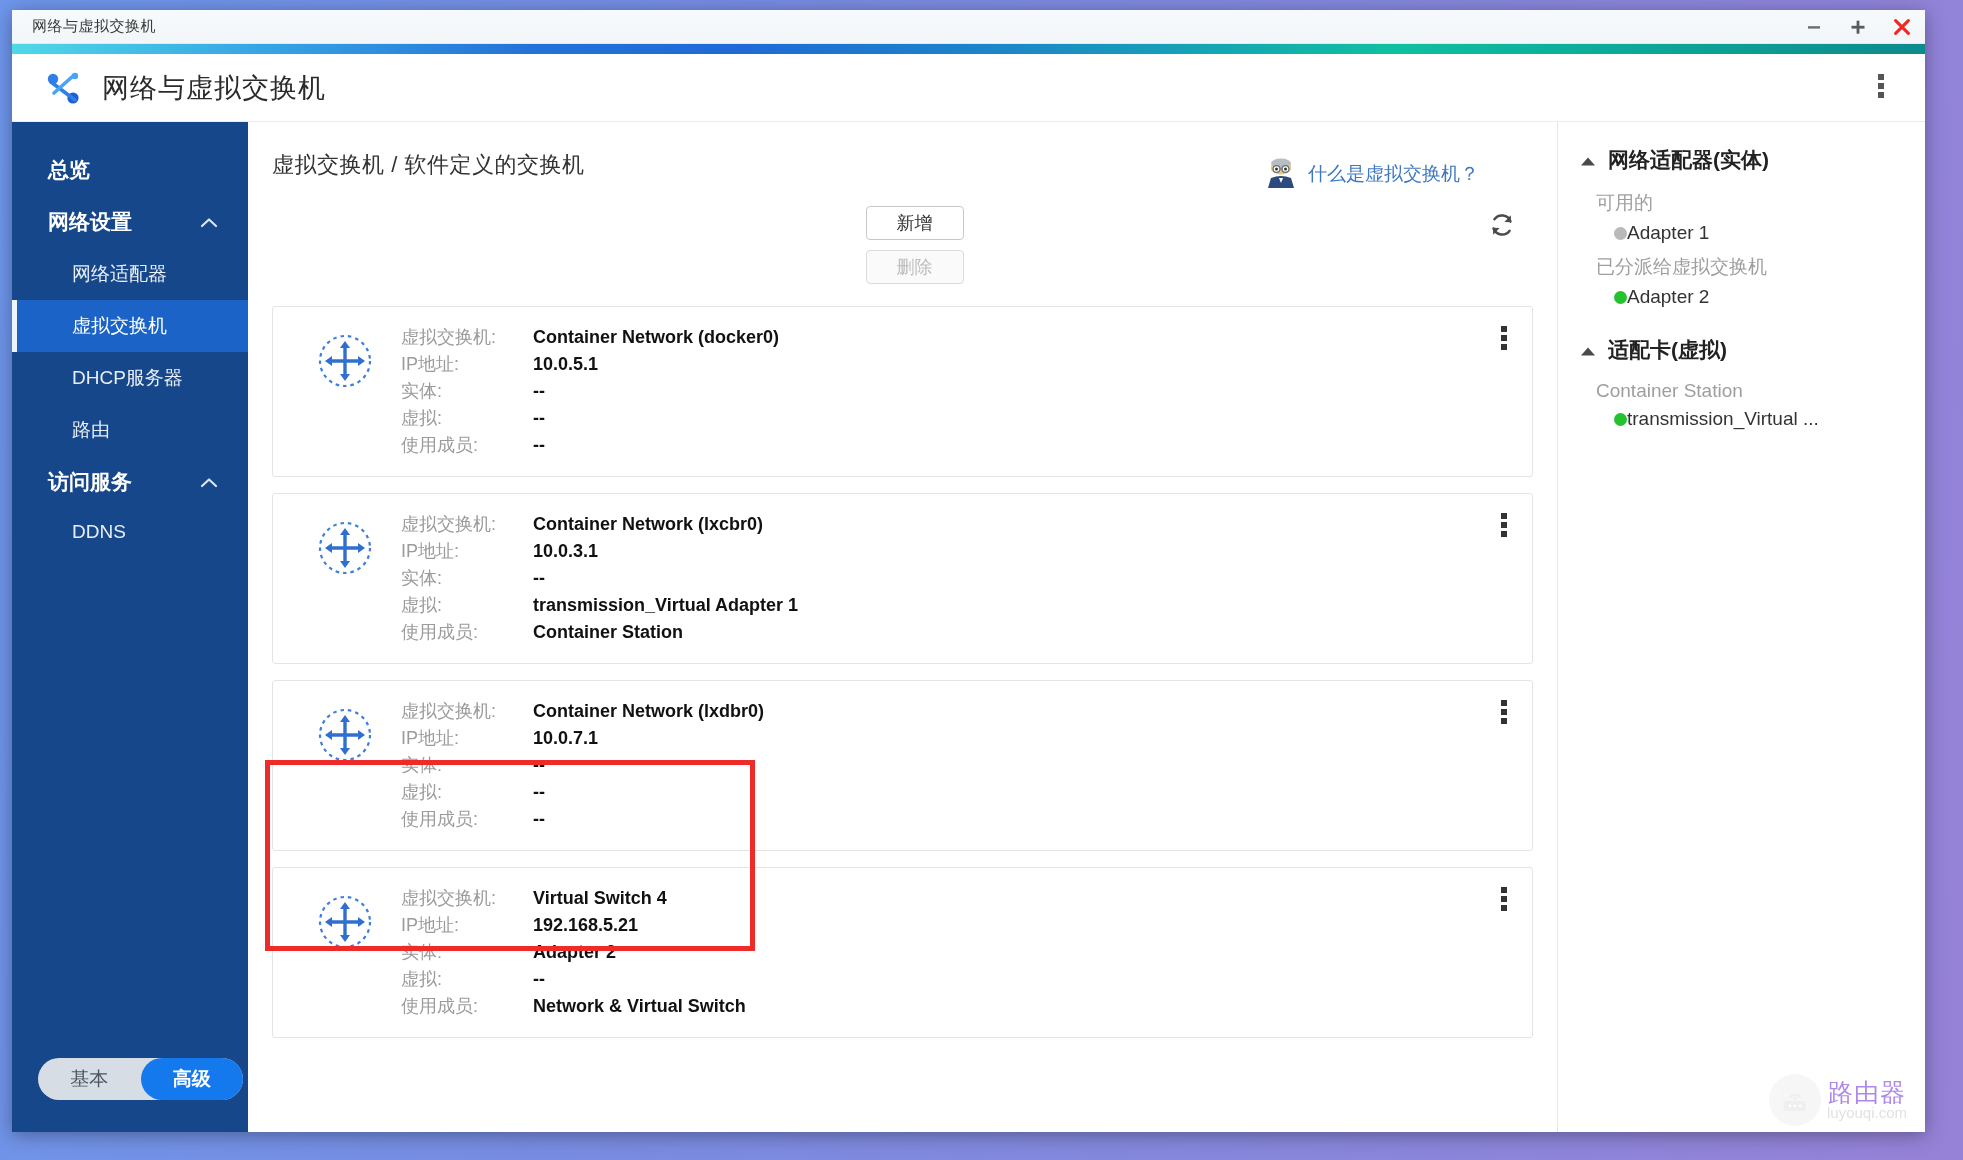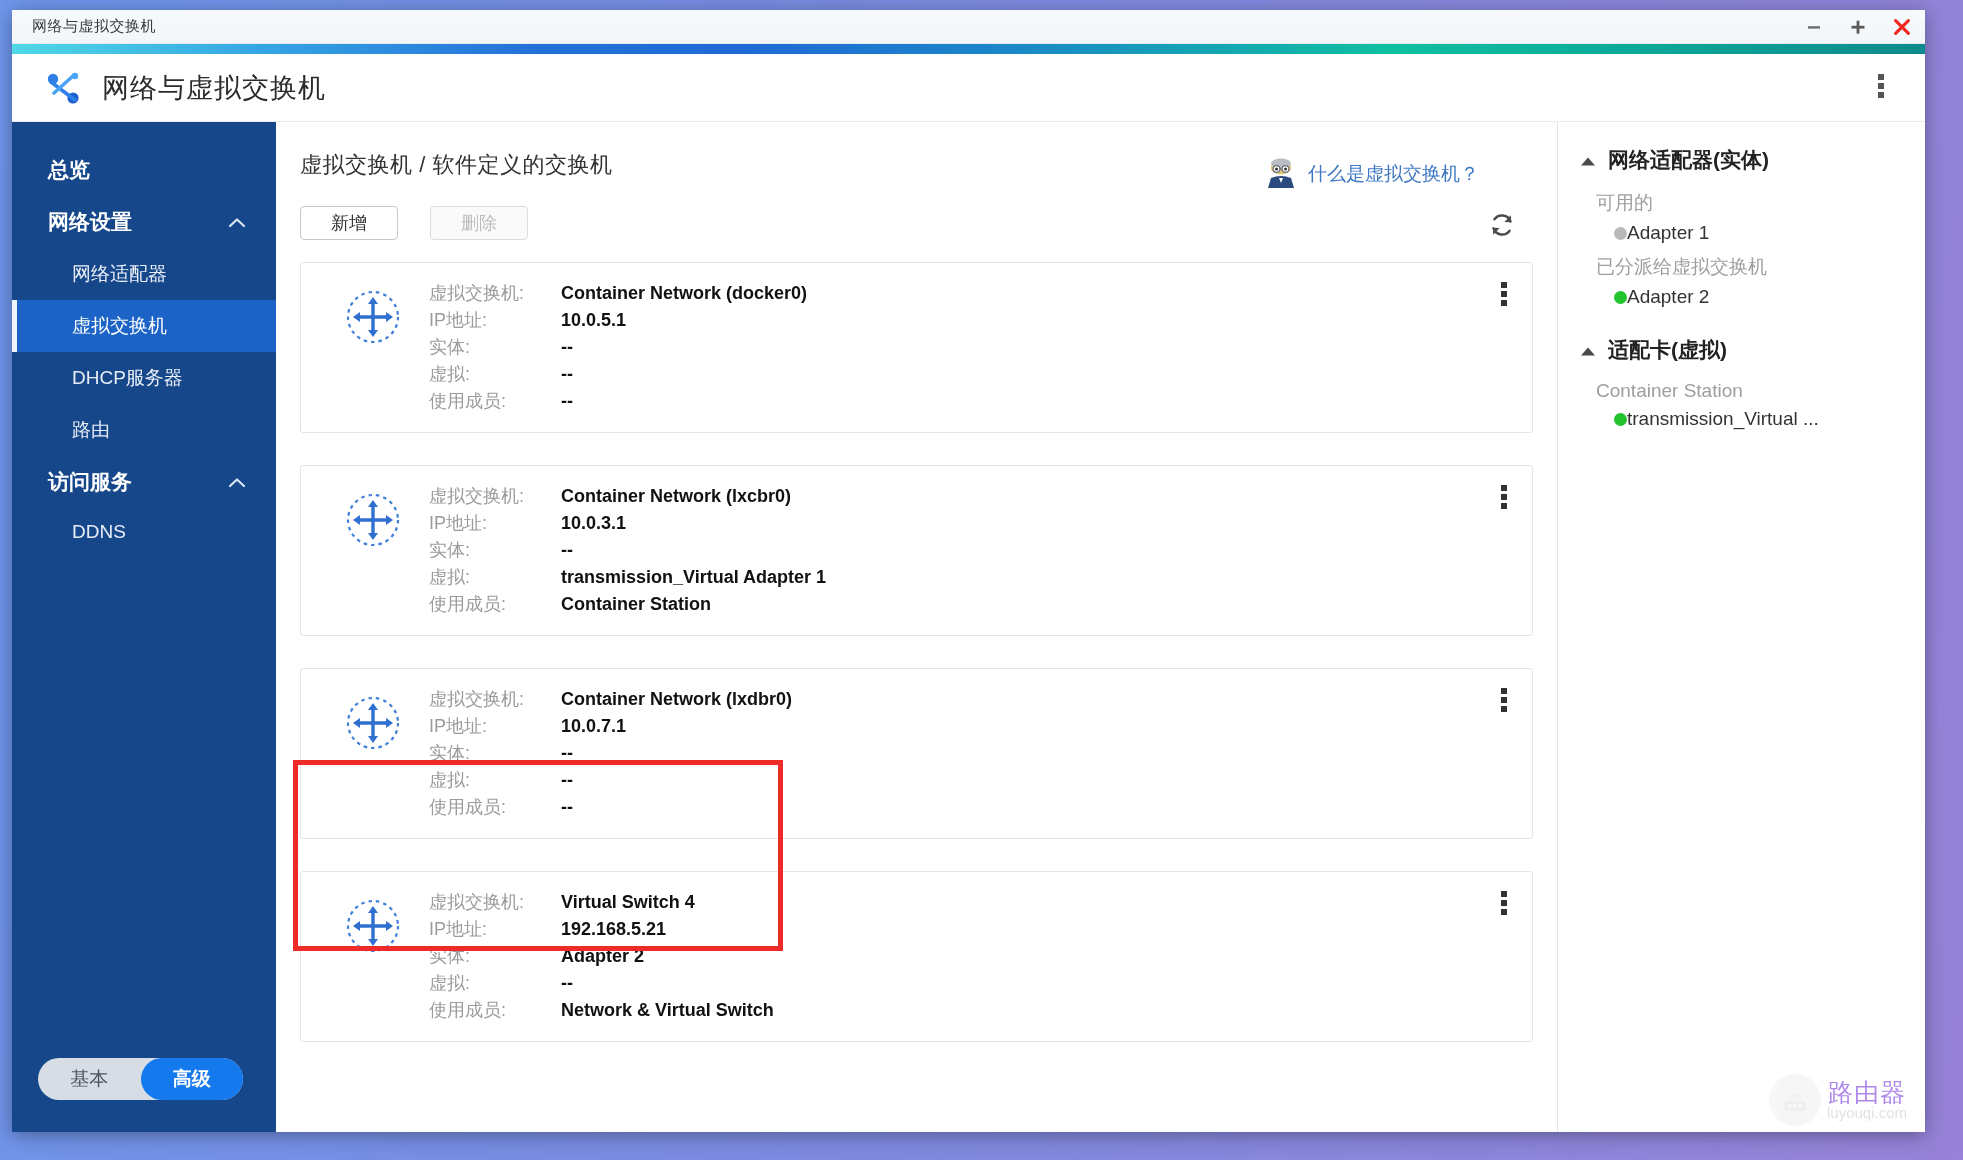--- a/index.html
+++ b/index.html
@@ -66,21 +66,21 @@
     margin-left: 18px;
     font-size: 27px; color: #2b2b2b; font-weight: 400; letter-spacing: 1px;
   }
   #appheader .hdr-kebab { position: absolute; right: 40px; top: 50%; transform: translateY(-50%); cursor:pointer;}
 
   
   #bodywrap { display: flex; height: calc(1122px - 34px - 10px - 68px); }
 
   
   #sidebar {
-    width: 264px; background: #16478a;
+    width: 236px; background: #16478a;
     position: relative; flex: none;
     display: flex; flex-direction: column;
   }
   .nav-top { padding-top: 22px; }
   .nav-group-title {
     color: #ffffff; font-size: 21px; font-weight: bold;
     padding: 12px 0 12px 36px; display: flex; align-items: center; cursor: pointer;
     position: relative;
   }
   .nav-group-title .chev { position: absolute; right: 30px; top: 50%; transform: translateY(-50%); }
@@ -104,41 +104,41 @@
     font-size: 19px; color: #4b5560; border-radius: 21px; cursor: pointer;
   }
   .mode-opt.sel { background: #1479ec; color: #fff; font-weight: bold; }
 
   
   #main { flex: 1; background: #fff; position: relative; padding: 0 0 0 0; overflow: hidden;}
   #main .crumb {
     font-size: 22px; color: #333; margin: 28px 0 0 24px; letter-spacing: .5px;
   }
   #main .crumb .sep { color: #333; }
-  .toolbar { margin: 26px 0 0 24px; display: flex; align-items: center; gap: 32px; }
+  .toolbar { margin: 26px 0 0 24px; display: flex; align-items: center; gap: 10px; flex-direction: column; }
   .tbtn {
     min-width: 98px; height: 34px; padding: 0 16px;
     border: 1px solid #c8c8c8; border-radius: 4px; background: #fff;
     font-size: 18px; color: #333; cursor: pointer;
     display:flex; align-items:center; justify-content:center;
     font-family: "Liberation Sans", sans-serif;
   }
   .tbtn.disabled { color: #bdbdbd; border-color: #dcdcdc; background:#fafafa; cursor: default; }
   .help-link {
     position: absolute; right: 78px; top: 34px;
     display: flex; align-items: center; gap: 10px; cursor: pointer;
   }
   .help-link .txt { color: #3f78c2; font-size: 19px; }
   .refresh-btn { position: absolute; right: 40px; top: 88px; cursor: pointer; }
 
   
   .cards { margin: 22px 24px 0 24px; }
   .card {
     border: 1px solid #e4e4e4; background: #fff; border-radius: 3px;
-    margin-bottom: 32px; padding: 18px 20px 18px 20px;
+    margin-bottom: 16px; padding: 18px 20px 18px 20px;
     display: flex; align-items: flex-start; position: relative; min-height: 128px;
   }
   .card .vsicon { width: 60px; height: 60px; flex: none; margin: 6px 26px 0 22px; }
   .kv { display: grid; grid-template-columns: 132px auto; row-gap: 2px; }
   .kv .k { color: #9b9b9b; font-size: 18px; line-height: 25px; }
   .kv .v { color: #111; font-size: 18px; font-weight: bold; line-height: 25px; white-space: nowrap;}
   .card .kebab { position: absolute; right: 24px; top: 18px; cursor: pointer; }
 
   
   #redbox {

